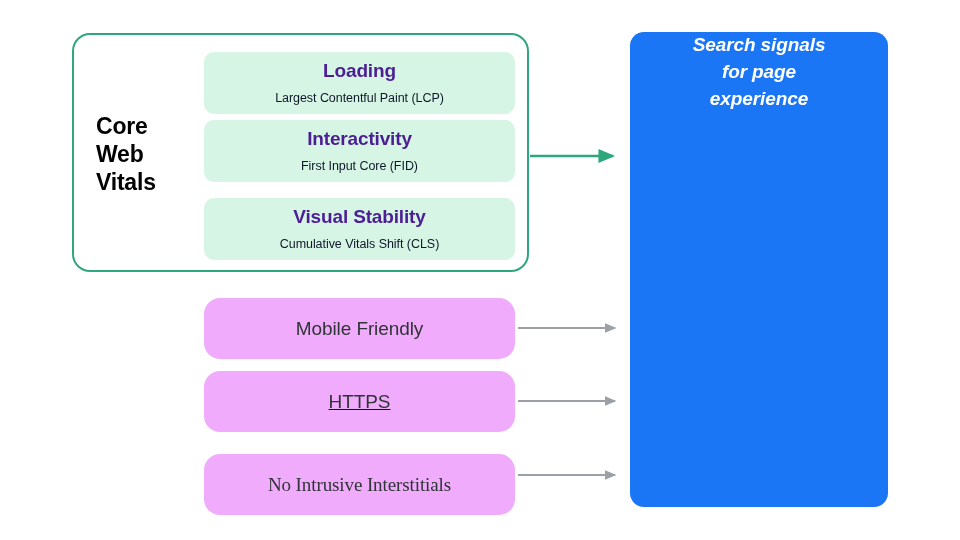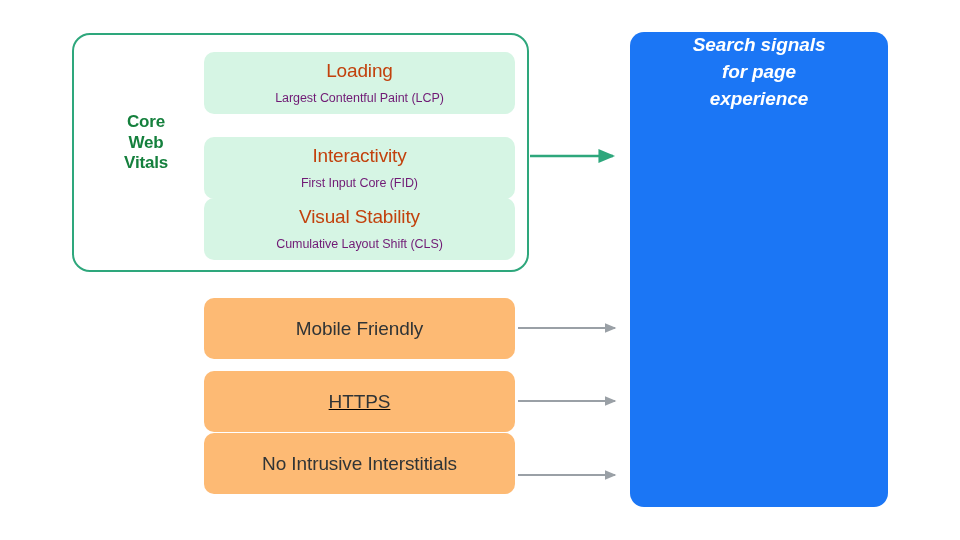--- a/index.html
+++ b/index.html
@@ -28,78 +28,78 @@
     border: 2px solid #2EA77C;
     border-radius: 18px;
     background: transparent;
   }
 
   .cwv-title {
     position: absolute;
     left: 96px;
     top: 112px;
     width: 100px;
-    color: #15803d;
-    font-size: 17px;
+    color: #000000;
+    font-size: 23px;
     font-weight: 700;
     line-height: 1.22;
     letter-spacing: -0.2px;
-    text-align: center;
+    text-align: left;
   }
 
   
   .metric-card {
     position: absolute;
     left: 204px;
     width: 311px;
     height: 62px;
     background: #D6F5E4;
     border-radius: 10px;
     display: flex;
     flex-direction: column;
     align-items: center;
     justify-content: center;
     box-sizing: border-box;
   }
   .metric-card.m1 { top: 52px; }
-  .metric-card.m2 { top: 137px; }
+  .metric-card.m2 { top: 120px; }
   .metric-card.m3 { top: 198px; align-items: center; }
 
   .metric-title {
-    color: #c2410c;
+    color: #4c1d95;
     font-size: 19px;
-    font-weight: 400;
+    font-weight: 700;
     line-height: 1.12;
     letter-spacing: -0.15px;
   }
   .metric-sub {
     margin-top: 10px;
-    color: #701a75;
+    color: #0f172a;
     font-size: 12.5px;
     font-weight: 400;
     line-height: 1.2;
     letter-spacing: -0.05px;
   }
 
   
   .signal-box {
     position: absolute;
     left: 204px;
     width: 311px;
     height: 61px;
-    background: #fdba74;
-    border-radius: 10px;
+    background: #f0abfc;
+    border-radius: 16px;
     display: flex;
     align-items: center;
     justify-content: center;
     box-sizing: border-box;
   }
   .signal-box.s1 { top: 298px; }
   .signal-box.s2 { top: 371px; text-decoration: underline; }
-  .signal-box.s3 { top: 433px; }
+  .signal-box.s3 { top: 454px; font-family: Liberation Serif, serif; }
 
   .signal-label {
     color: #303436;
     font-size: 19px;
     font-weight: 400;
     line-height: 1.15;
     letter-spacing: -0.1px;
   }
 
   
@@ -153,21 +153,21 @@
     <div class="metric-sub">Largest Contentful Paint (LCP)</div>
   </div>
 
   <div class="metric-card m2">
     <div class="metric-title">Interactivity</div>
     <div class="metric-sub">First Input Core (FID)</div>
   </div>
 
   <div class="metric-card m3">
     <div class="metric-title">Visual Stability</div>
-    <div class="metric-sub">Cumulative Layout Shift (CLS)</div>
+    <div class="metric-sub">Cumulative Vitals Shift (CLS)</div>
   </div>
 
   <div class="signal-box s1">
     <div class="signal-label">Mobile Friendly</div>
   </div>
 
   <div class="signal-box s2">
     <div class="signal-label">HTTPS</div>
   </div>
 

